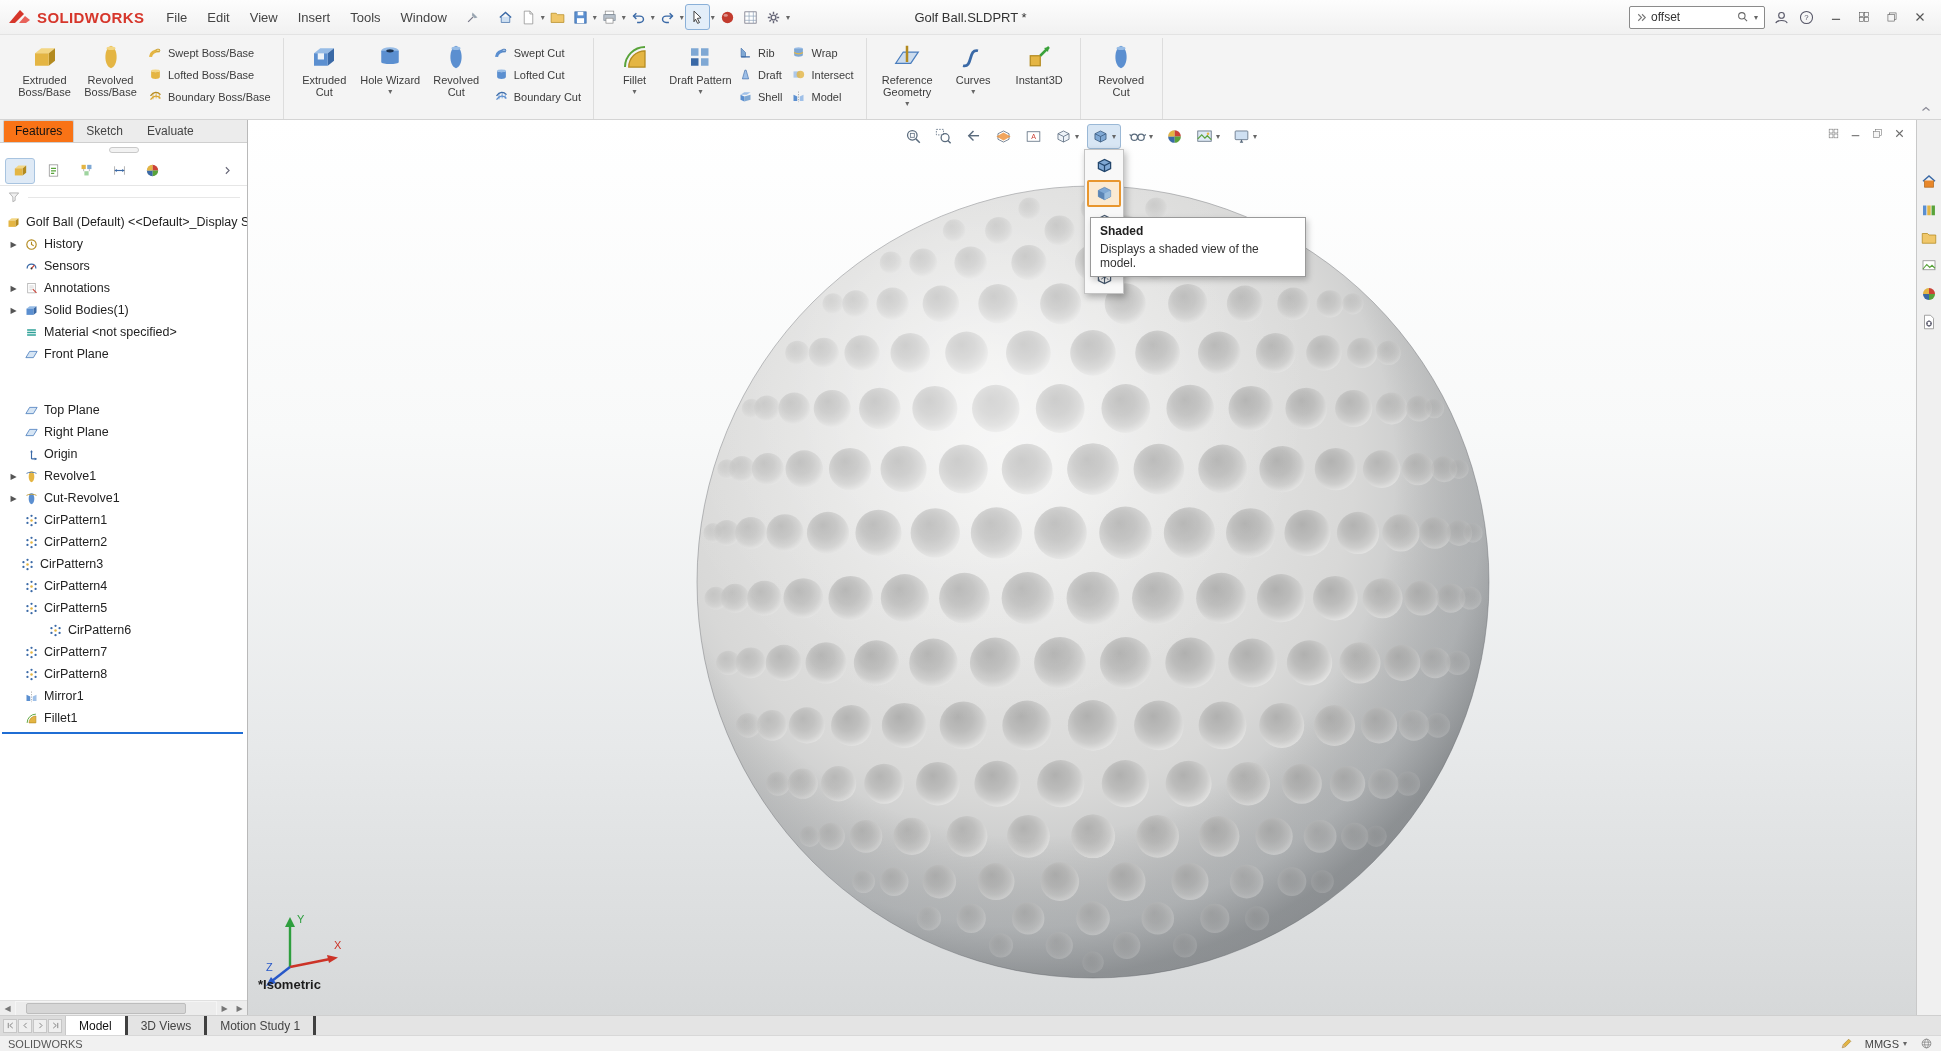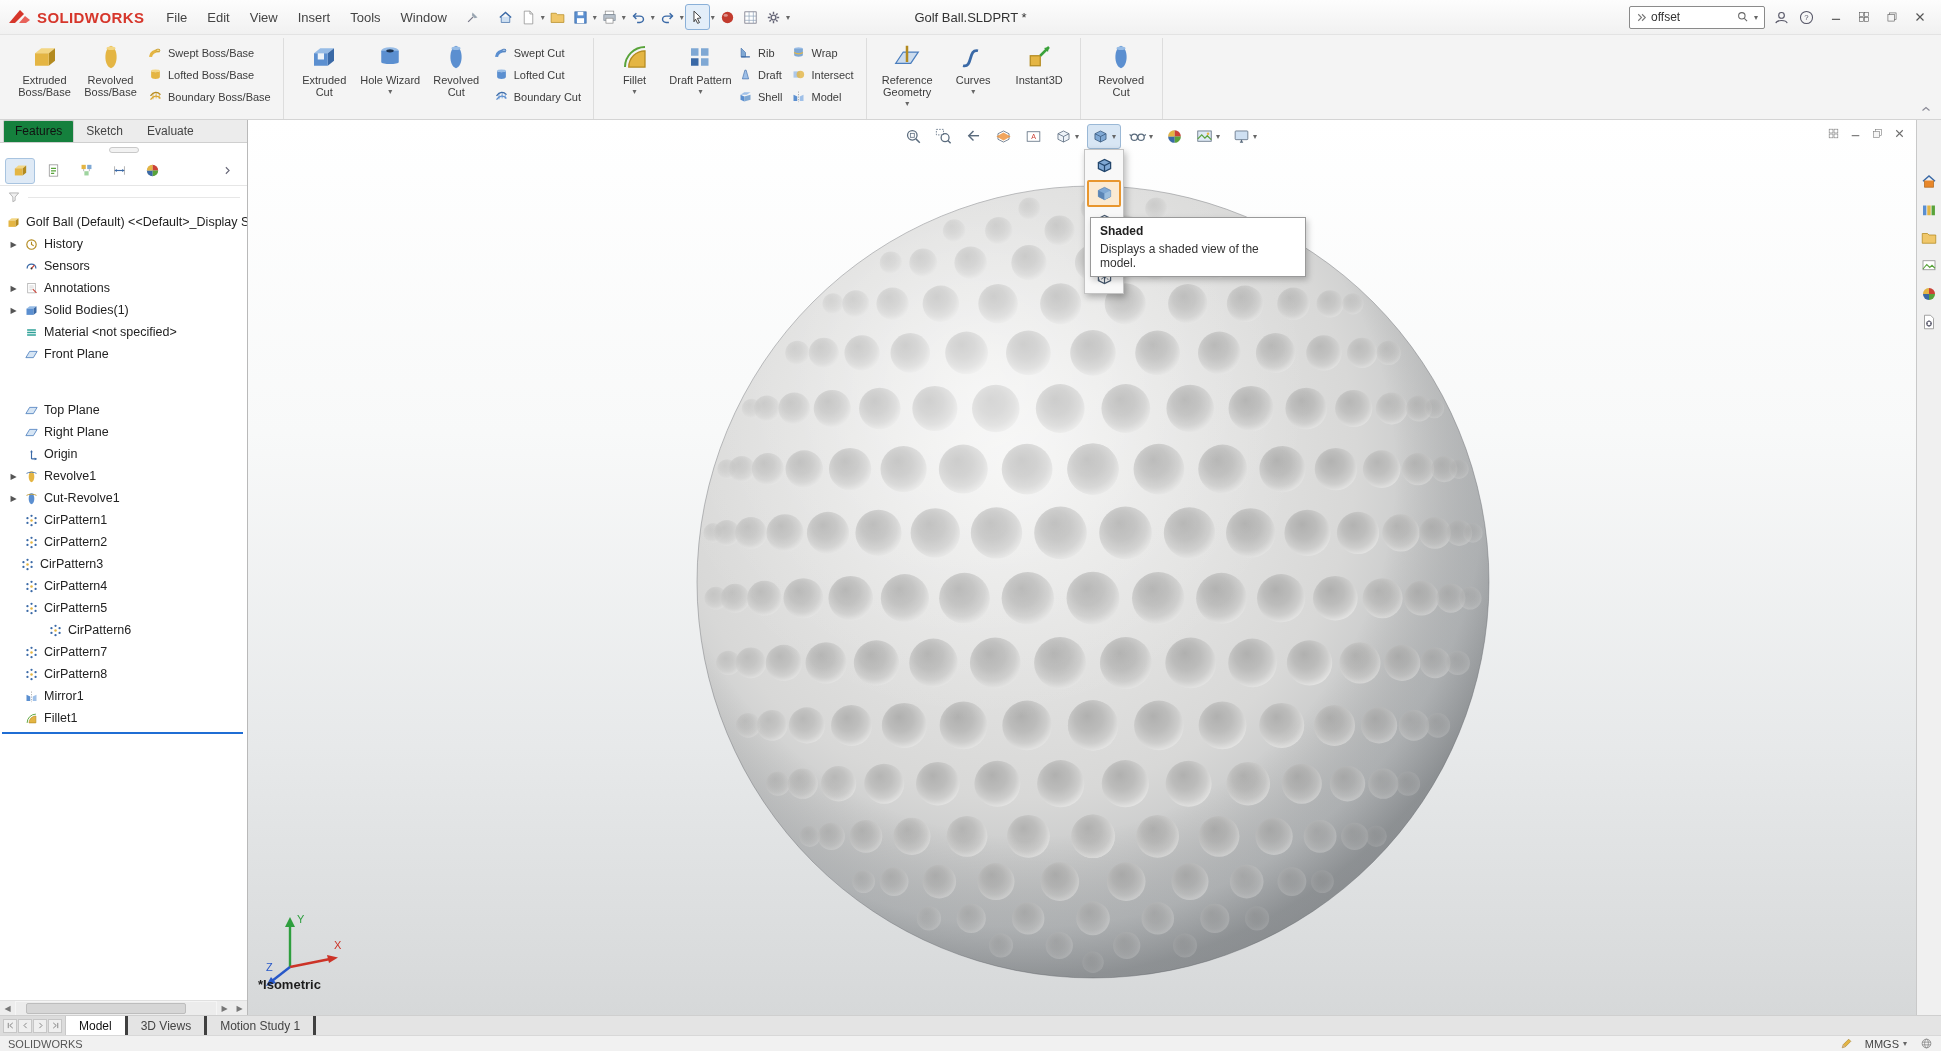--- a/index.html
+++ b/index.html
@@ -32,21 +32,21 @@
   .rbig .bcaret{font-size:8px;color:#666;line-height:8px}
   .rsmallcol{display:flex;flex-direction:column;padding-top:5px;gap:5px}
   .rsmall{display:flex;align-items:center;gap:5px;font-size:11px;color:#3c3c3c;white-space:nowrap;border-radius:3px;padding:1px 3px}
   .ribbon-collapse{position:absolute;right:8px;bottom:3px;opacity:.75}
 
   
   .main{height:895px;display:flex;position:relative}
   .leftcol{width:248px;display:flex;flex-direction:column;background:#fff;border-right:1px solid #b9b9b9}
   .rtabs{height:23px;display:flex;align-items:flex-end;background:#ececec;border-bottom:1px solid #cfcfcf;padding-left:3px;flex:none}
   .rtab{padding:3px 11px 4px;font-size:12px;color:#444;border:1px solid transparent;border-bottom:0;border-radius:2px 2px 0 0}
-  .rtab.active{background:#15803d;border-color:#cfcfcf;color:#111}
+  .rtab.active{background:#f97316;border-color:#cfcfcf;color:#111}
   .panel{flex:1;display:flex;flex-direction:column;overflow:hidden;position:relative}
   .phandle{height:13px;display:flex;justify-content:center;align-items:center;flex:none}
   .pill{width:30px;height:6px;border:1px solid #c9c9c9;border-radius:3px;background:#f2f2f2}
   .mtabs{height:30px;display:flex;align-items:center;gap:3px;padding:0 5px;border-bottom:1px solid #e6e6e6;flex:none}
   .mtab{width:30px;height:26px;display:flex;align-items:center;justify-content:center;border-radius:3px;border:1px solid transparent}
   .mtab.active{background:#dfeaf6;border-color:#a8c4e0}
   .mspacer{flex:1}
   .filter-row{height:22px;display:flex;align-items:center;padding:0 7px;gap:7px;flex:none}
   .filter-line{flex:1;height:1px;background:#e7e7e7}
   .tree{flex:1;padding-top:3px;overflow:hidden}

